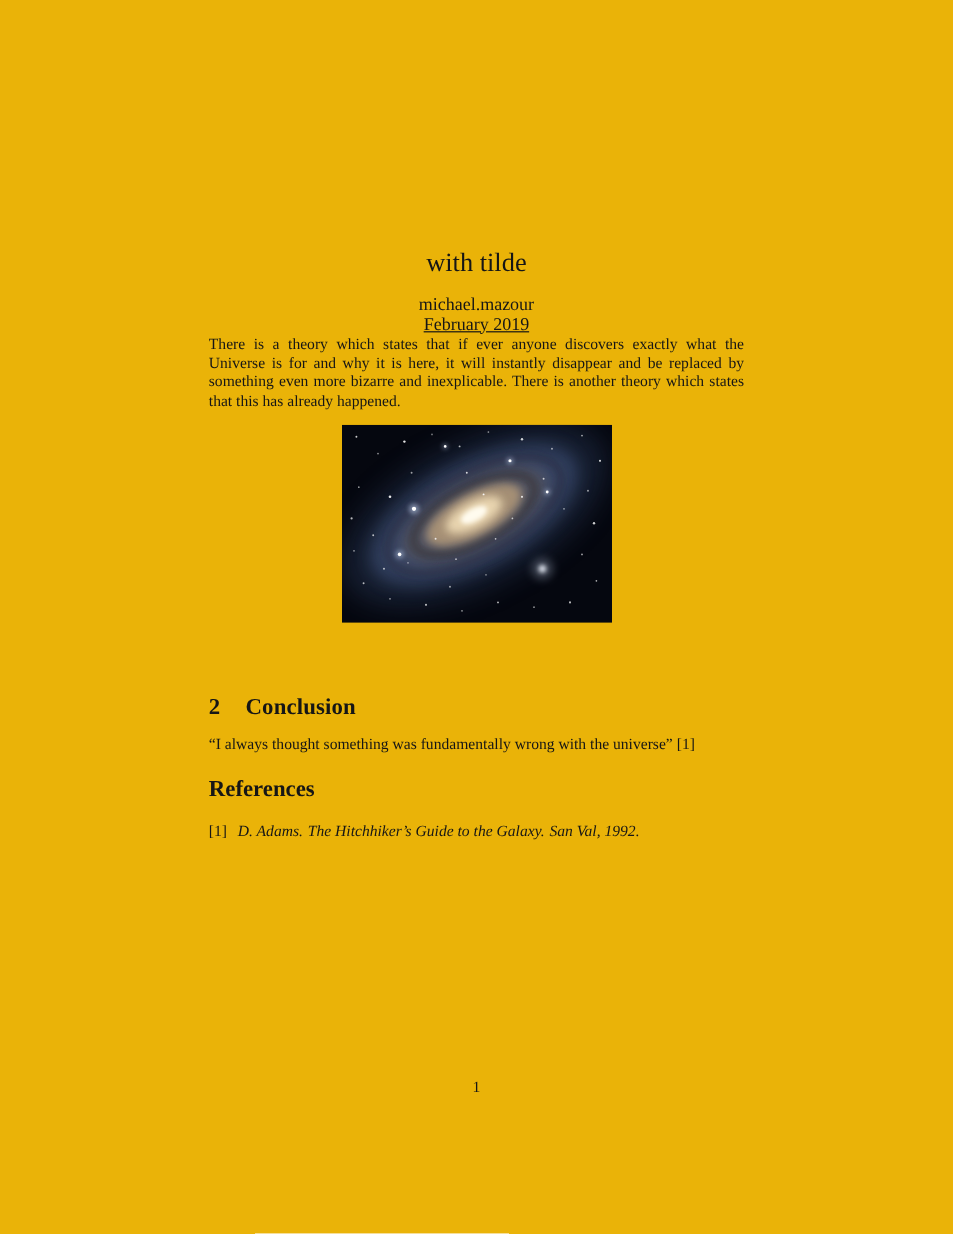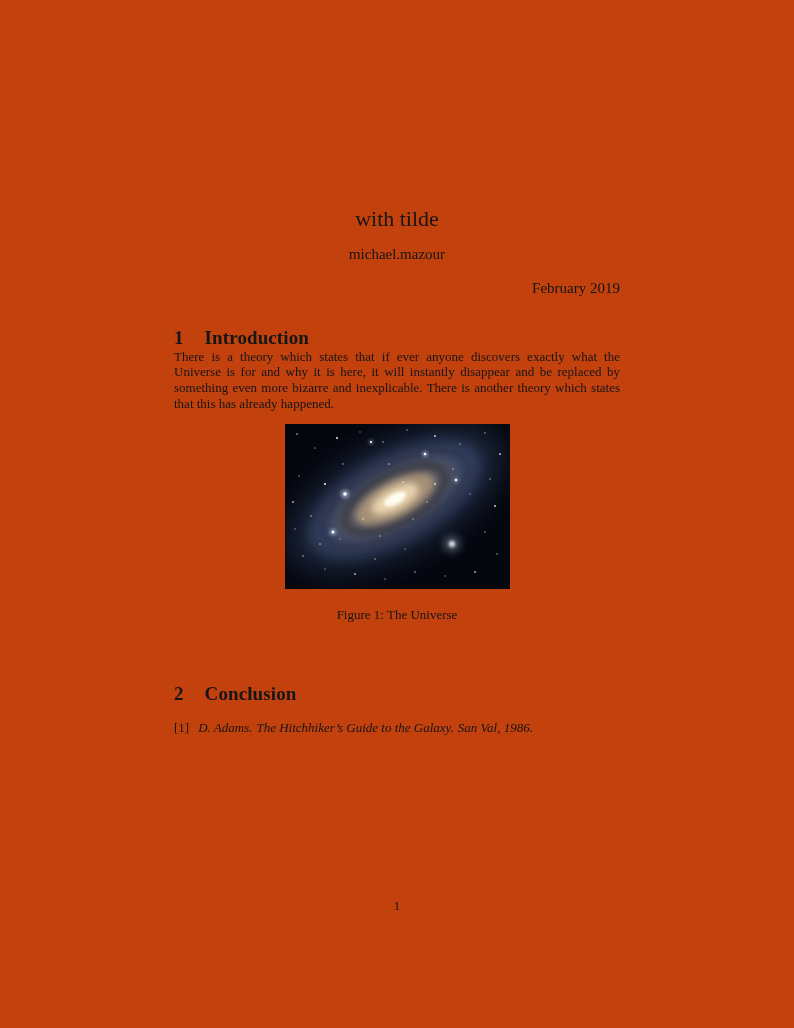--- a/index.html
+++ b/index.html
@@ -5,45 +5,45 @@
   html, body {
     margin: 0;
     padding: 0;
     background: #ffffff;
   }
   .page {
     position: relative;
     width: 794px;
     height: 1028px;
     margin: 0 auto;
-    background: #c2410c;
+    background: #eab308;
     box-sizing: border-box;
     padding: 0 174px;
     overflow: hidden;
     font-family: "Liberation Serif", "DejaVu Serif", serif;
     color: #161616;
   }
   .doc-title {
     margin-top: 206px;
     text-align: center;
     font-size: 22px;
     line-height: 1.15;
     font-weight: normal;
   }
   .doc-author {
     margin-top: 8px;
     text-align: center;
     font-size: 15px;
     line-height: 1.1;
   }
   .doc-date {
-    margin-top: 17px;
-    text-align: right;
+    text-align: center;
     font-size: 15px;
     line-height: 1.1;
+    text-decoration: underline;
   }
   .section-heading {
     margin-top: 31px;
     font-size: 19px;
     font-weight: bold;
     line-height: 1.15;
     letter-spacing: 0.1px;
   }
   .section-heading .sec-num {
     display: inline-block;
@@ -112,23 +112,20 @@
 </style>
 </head>
 <body>
 
 <div class="page">
 
   <h1 class="doc-title">with tilde</h1>
   <div class="doc-author">michael.mazour</div>
   <div class="doc-date">February 2019</div>
 
-  <div class="section-heading">
-    <span class="sec-num">1</span><span>Introduction</span>
-  </div>
   <p class="body-par">There is a theory which states that if ever anyone discovers exactly what the Universe is for and why it is here, it will instantly disappear and be replaced by something even more bizarre and inexplicable. There is another theory which states that this has already happened.</p>
 
   <div class="figure-block">
     <svg class="figure-image" viewBox="0 0 225 165" xmlns="http://www.w3.org/2000/svg" preserveAspectRatio="none">
       <defs>
         <filter id="b2" x="-60%" y="-60%" width="220%" height="220%">
             <feGaussianBlur stdDeviation="1.6"></feGaussianBlur>
           </filter>
         <filter id="b4" x="-60%" y="-60%" width="220%" height="220%">
             <feGaussianBlur stdDeviation="3.5"></feGaussianBlur>
@@ -203,30 +200,31 @@
         <circle cx="90" cy="135" r="0.8" opacity="0.6"></circle>
           <circle cx="120" cy="125" r="0.7" opacity="0.5"></circle>
         <circle cx="104" cy="40" r="0.8" opacity="0.8"></circle>
           <circle cx="128" cy="95" r="0.7" opacity="0.7"></circle>
         <circle cx="78" cy="95" r="0.8" opacity="0.8"></circle>
           <circle cx="95" cy="112" r="0.7" opacity="0.7"></circle>
         <circle cx="118" cy="58" r="0.8" opacity="0.9"></circle>
           <circle cx="142" cy="78" r="0.7" opacity="0.7"></circle>
       </g>
     </svg>
-    <div class="figure-caption">Figure 1: The Universe</div>
   </div>
 
   <div class="section-heading sec-2">
     <span class="sec-num">2</span><span>Conclusion</span>
   </div>
-
+  <p class="quote-par">“I always thought something was fundamentally wrong with the universe” [1]</p>
+
+  <div class="refs-heading">References</div>
 
   <div class="ref-entry">
     <span class="ref-label">[1]</span>
     <span class="ref-text">
-      <span>D. Adams.</span><span class="ref-title">The Hitchhiker’s Guide to the Galaxy.</span><span>San Val, 1986.</span>
+      <span>D. Adams.</span><span class="ref-title">The Hitchhiker’s Guide to the Galaxy.</span><span>San Val, 1992.</span>
     </span>
   </div>
 
   <div class="page-number">1</div>
 
 </div>
 
 </body></html>

